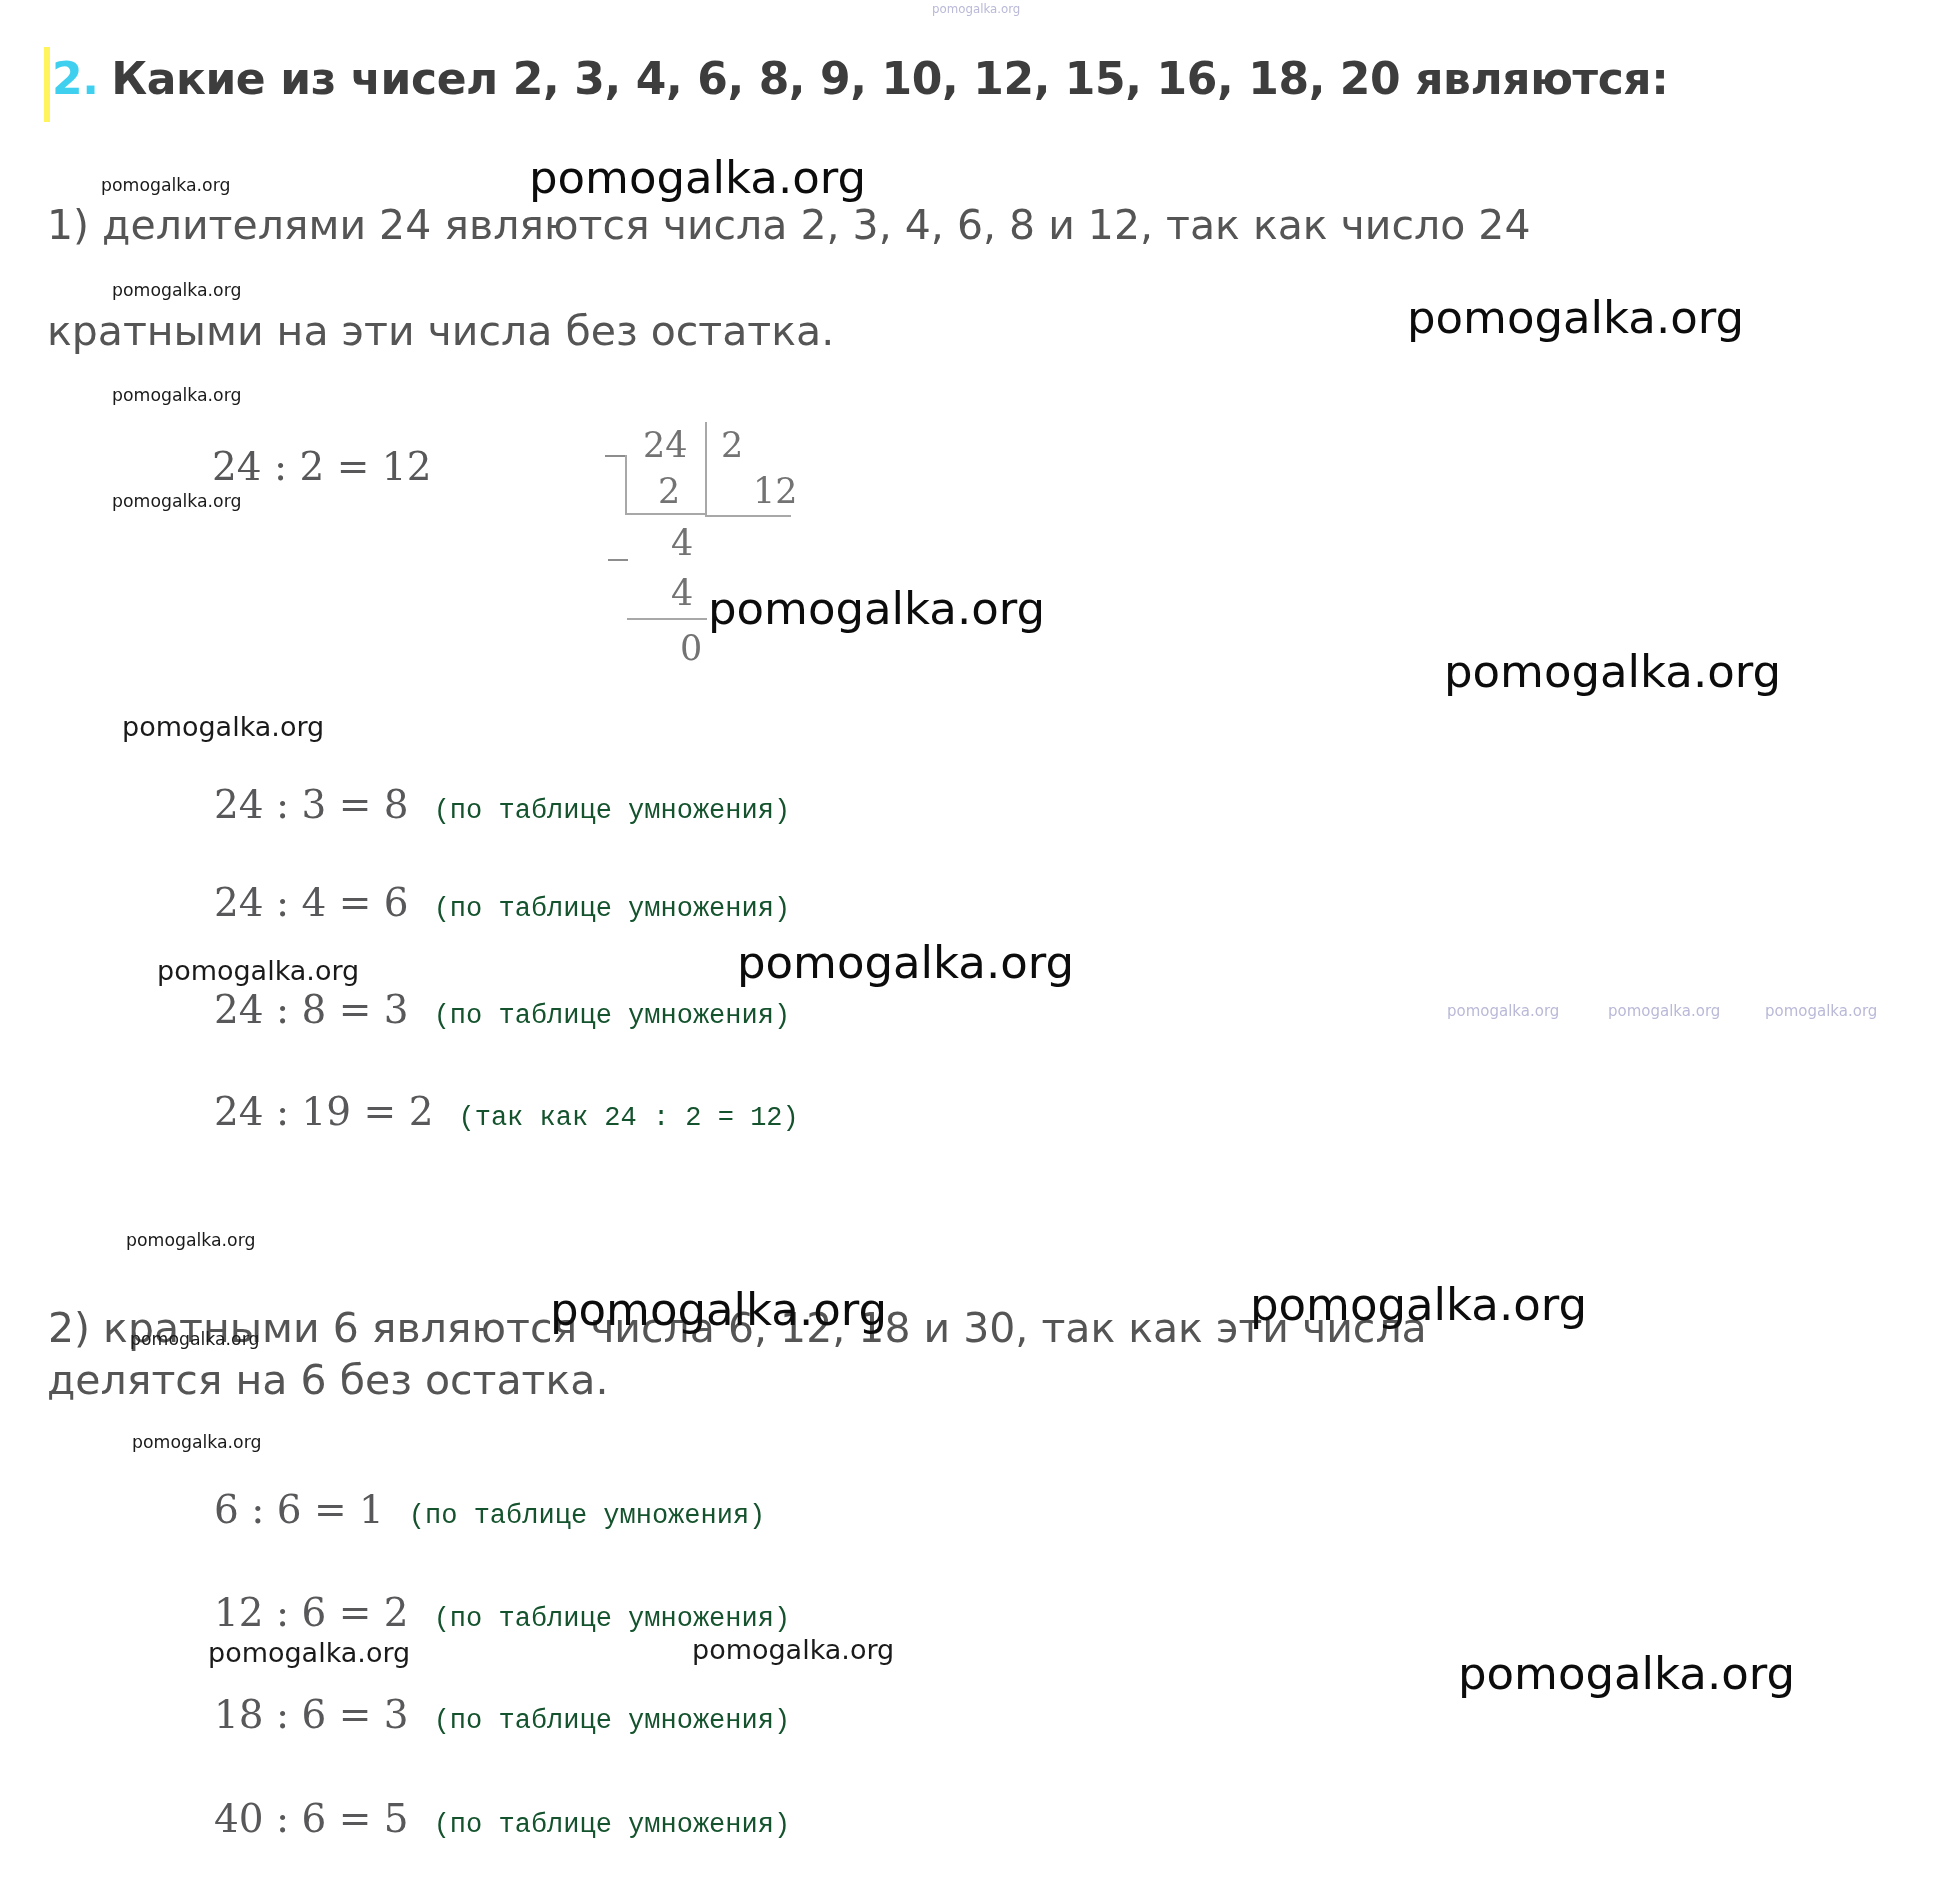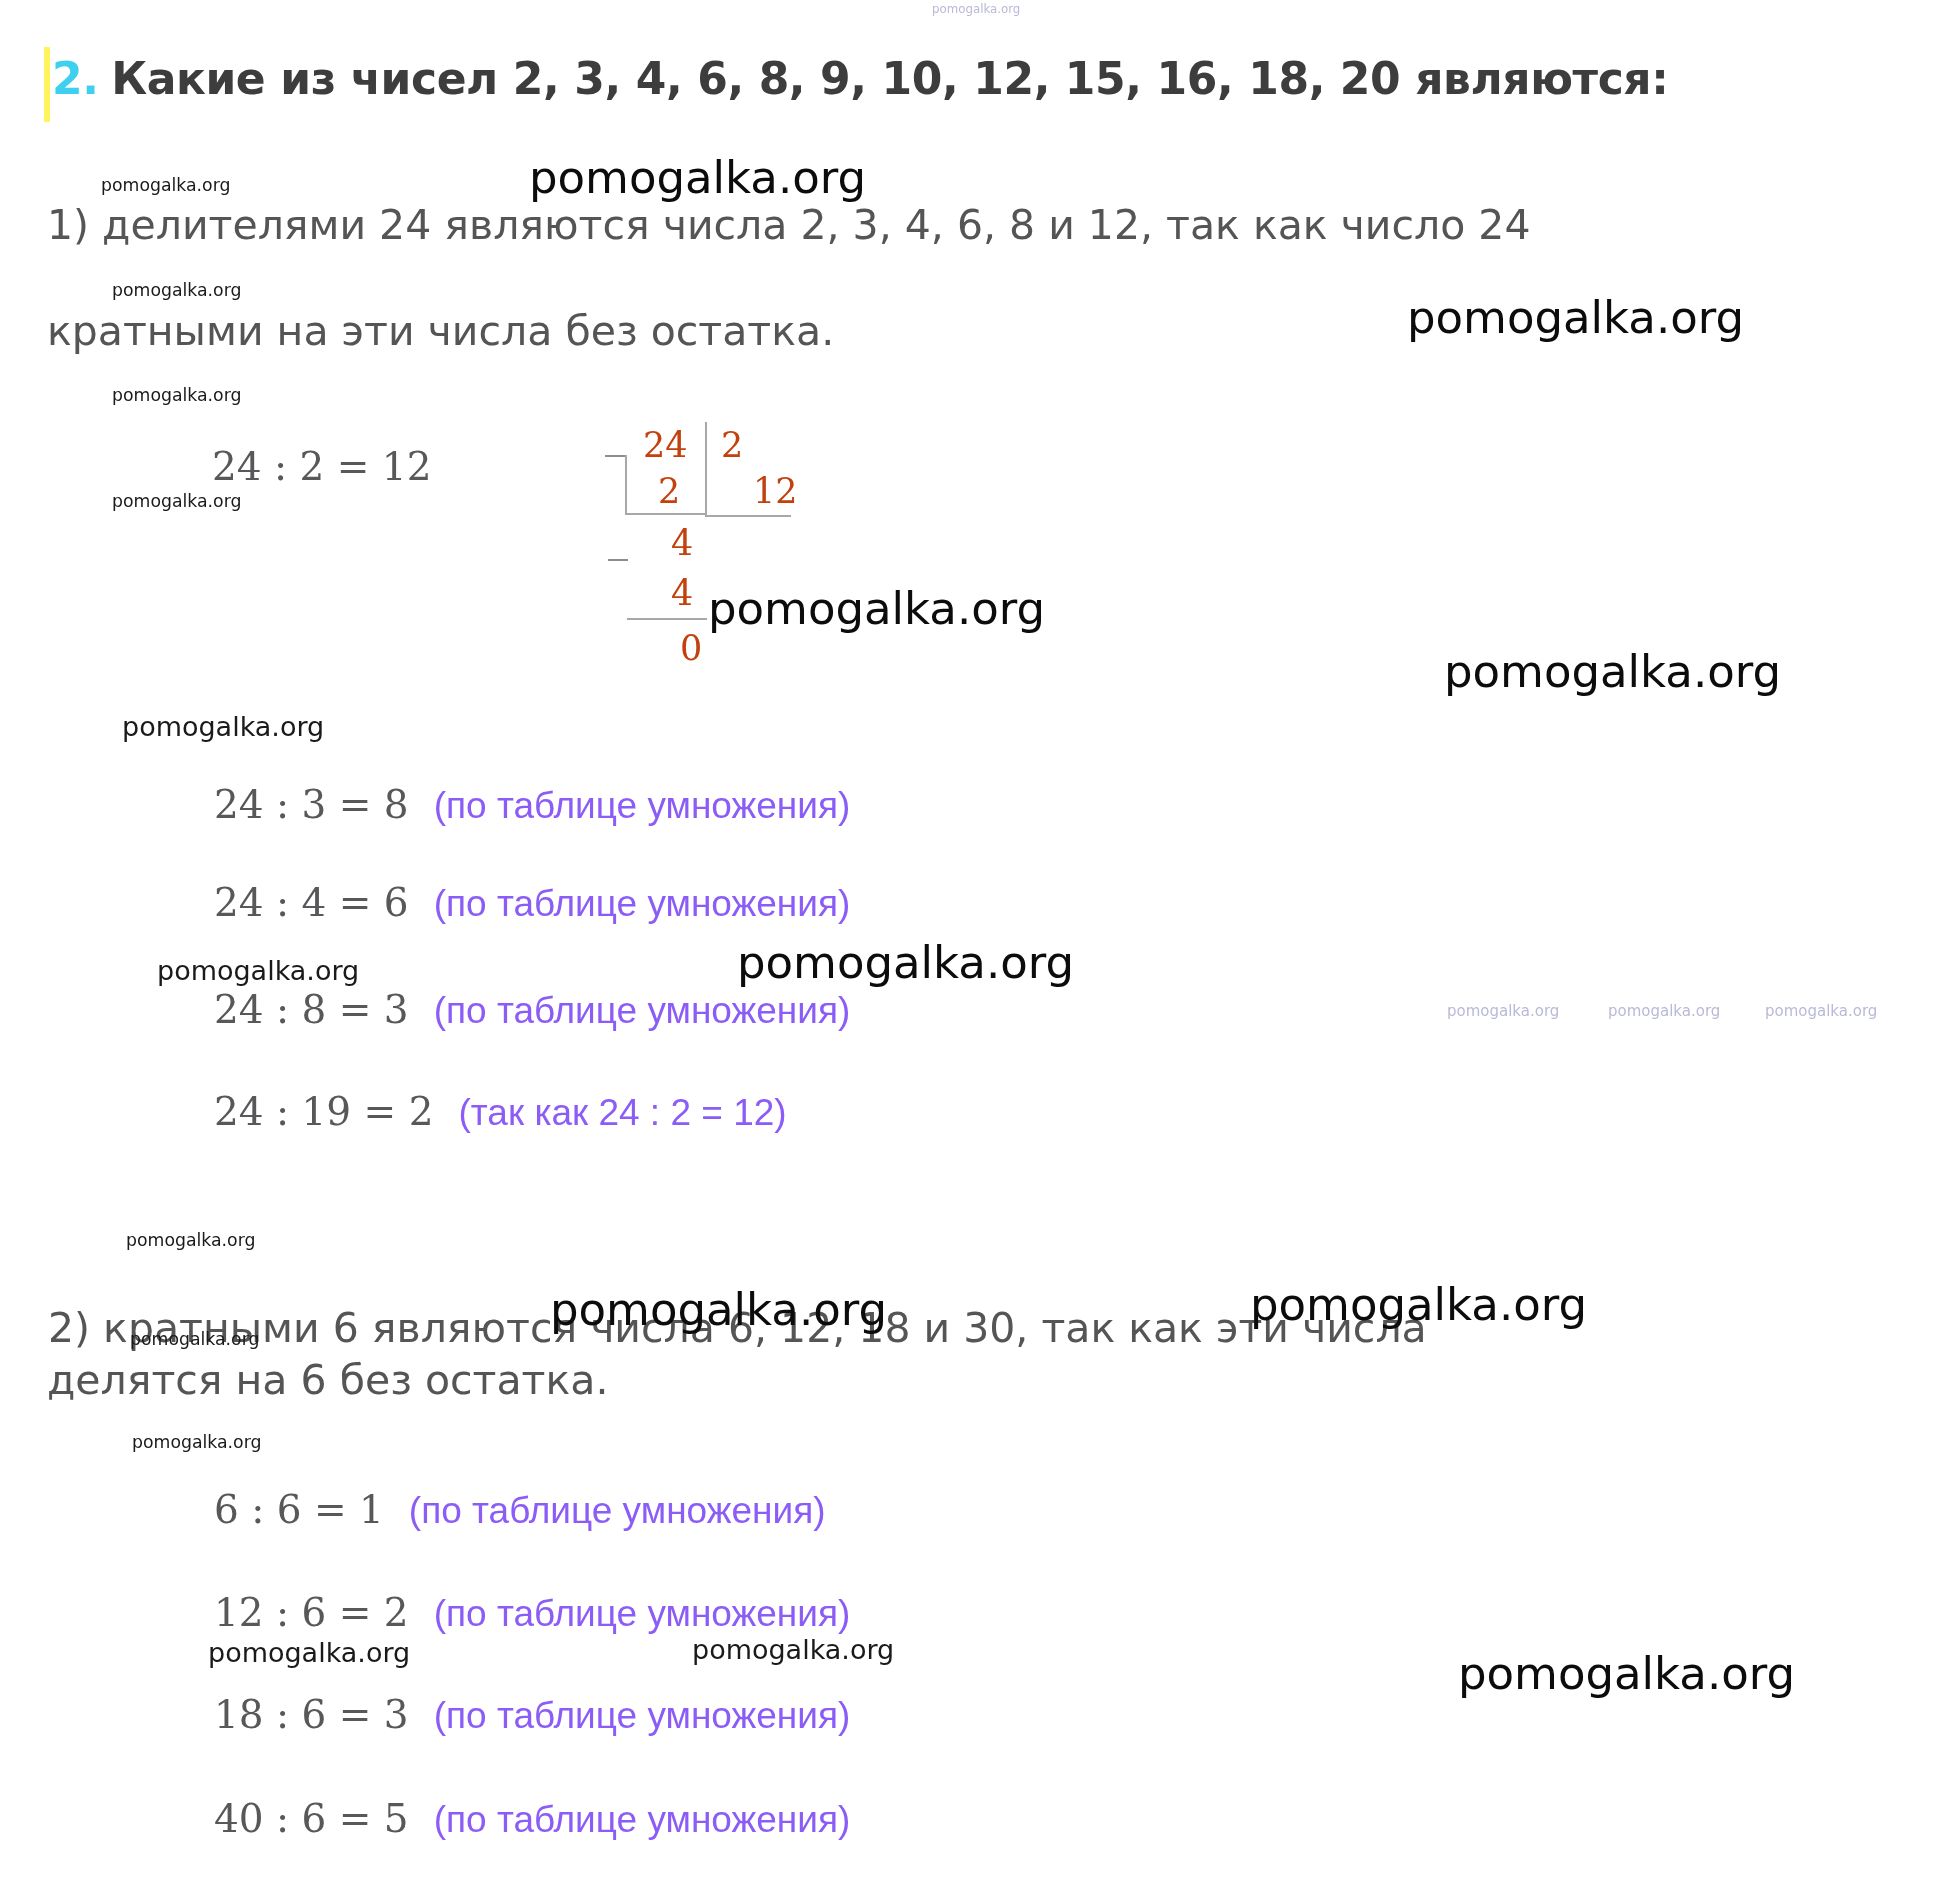--- a/index.html
+++ b/index.html
@@ -74,34 +74,34 @@
 
   
   .eq {
     position: absolute;
     font-family: "DejaVu Serif", serif;
     font-size: 39px;
     color: #58585a;
     white-space: nowrap;
   }
   .eq .note {
-    color: #8b5cf6;
-    font-family: Liberation Sans, sans-serif;
-    font-size: 37px;
+    color: #14532d;
+    font-family: Liberation Mono, monospace;
+    font-size: 27px;
   }
 
   
   #long-division {
     position: absolute;
     left: 597px;
     top: 425px;
     width: 259px;
     height: 275px;
     font-family: "DejaVu Serif", serif;
-    color: #c2410c;
+    color: #737373;
     font-size: 35px;
   }
   #long-division div, #long-division span {
     position: absolute;
     white-space: nowrap;
   }
   .ld-vline {
     position: absolute;
     background: #a8a8a8;
     width: 1.6px;

